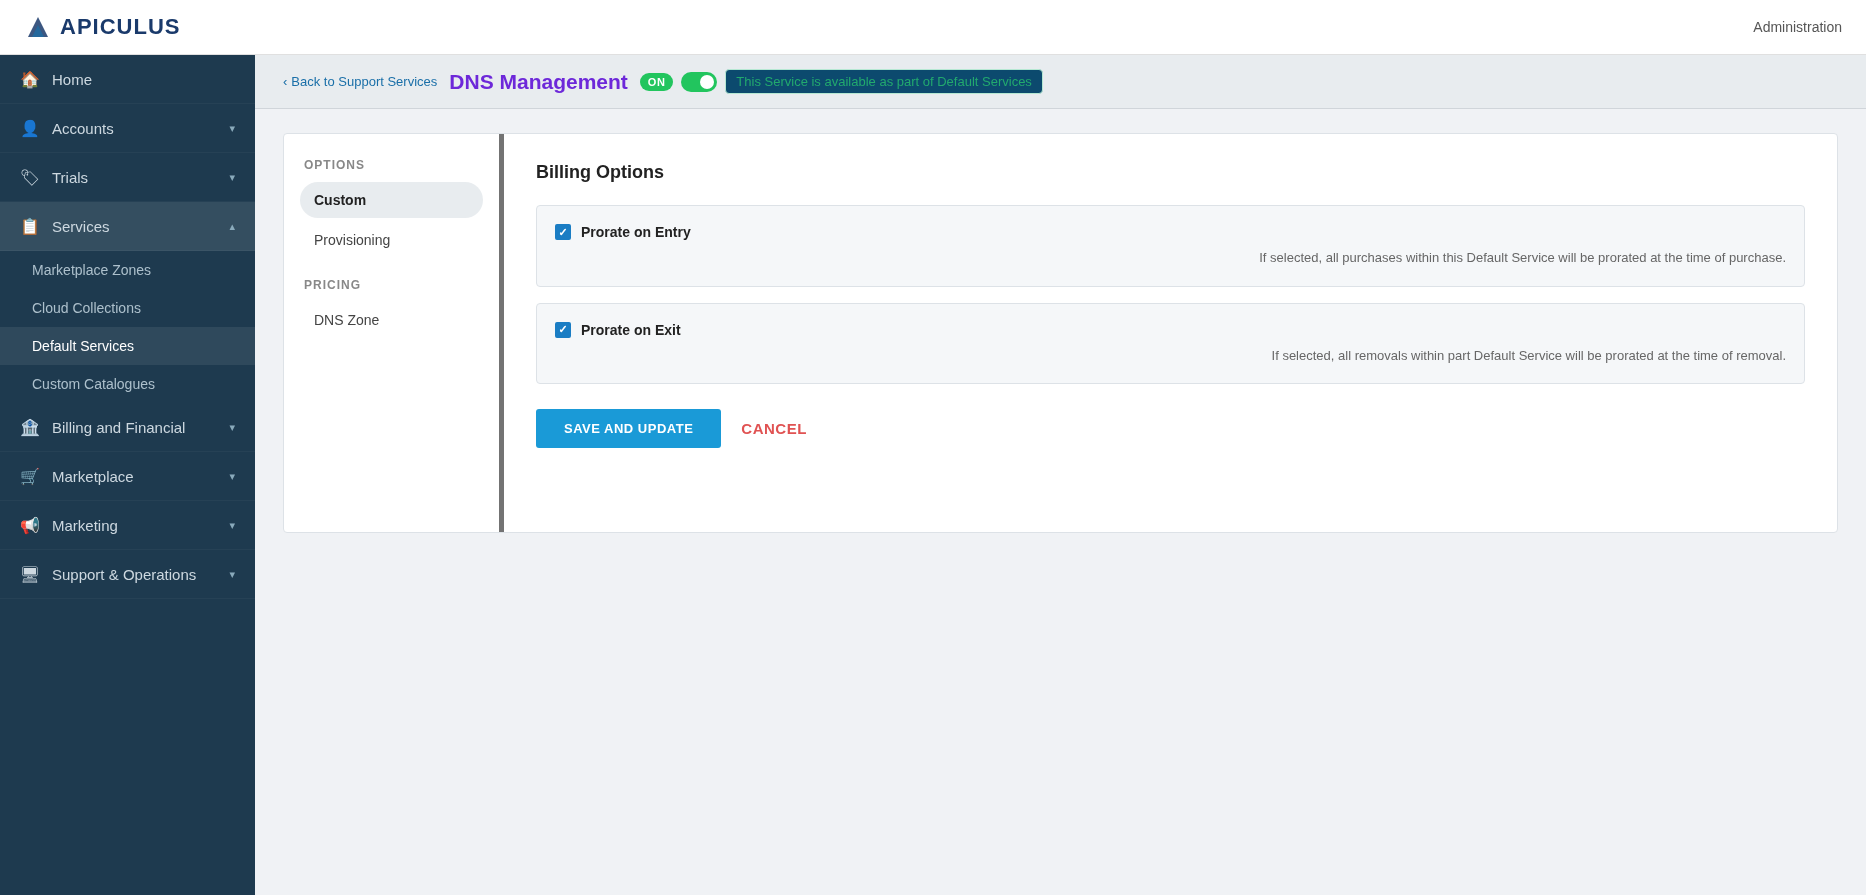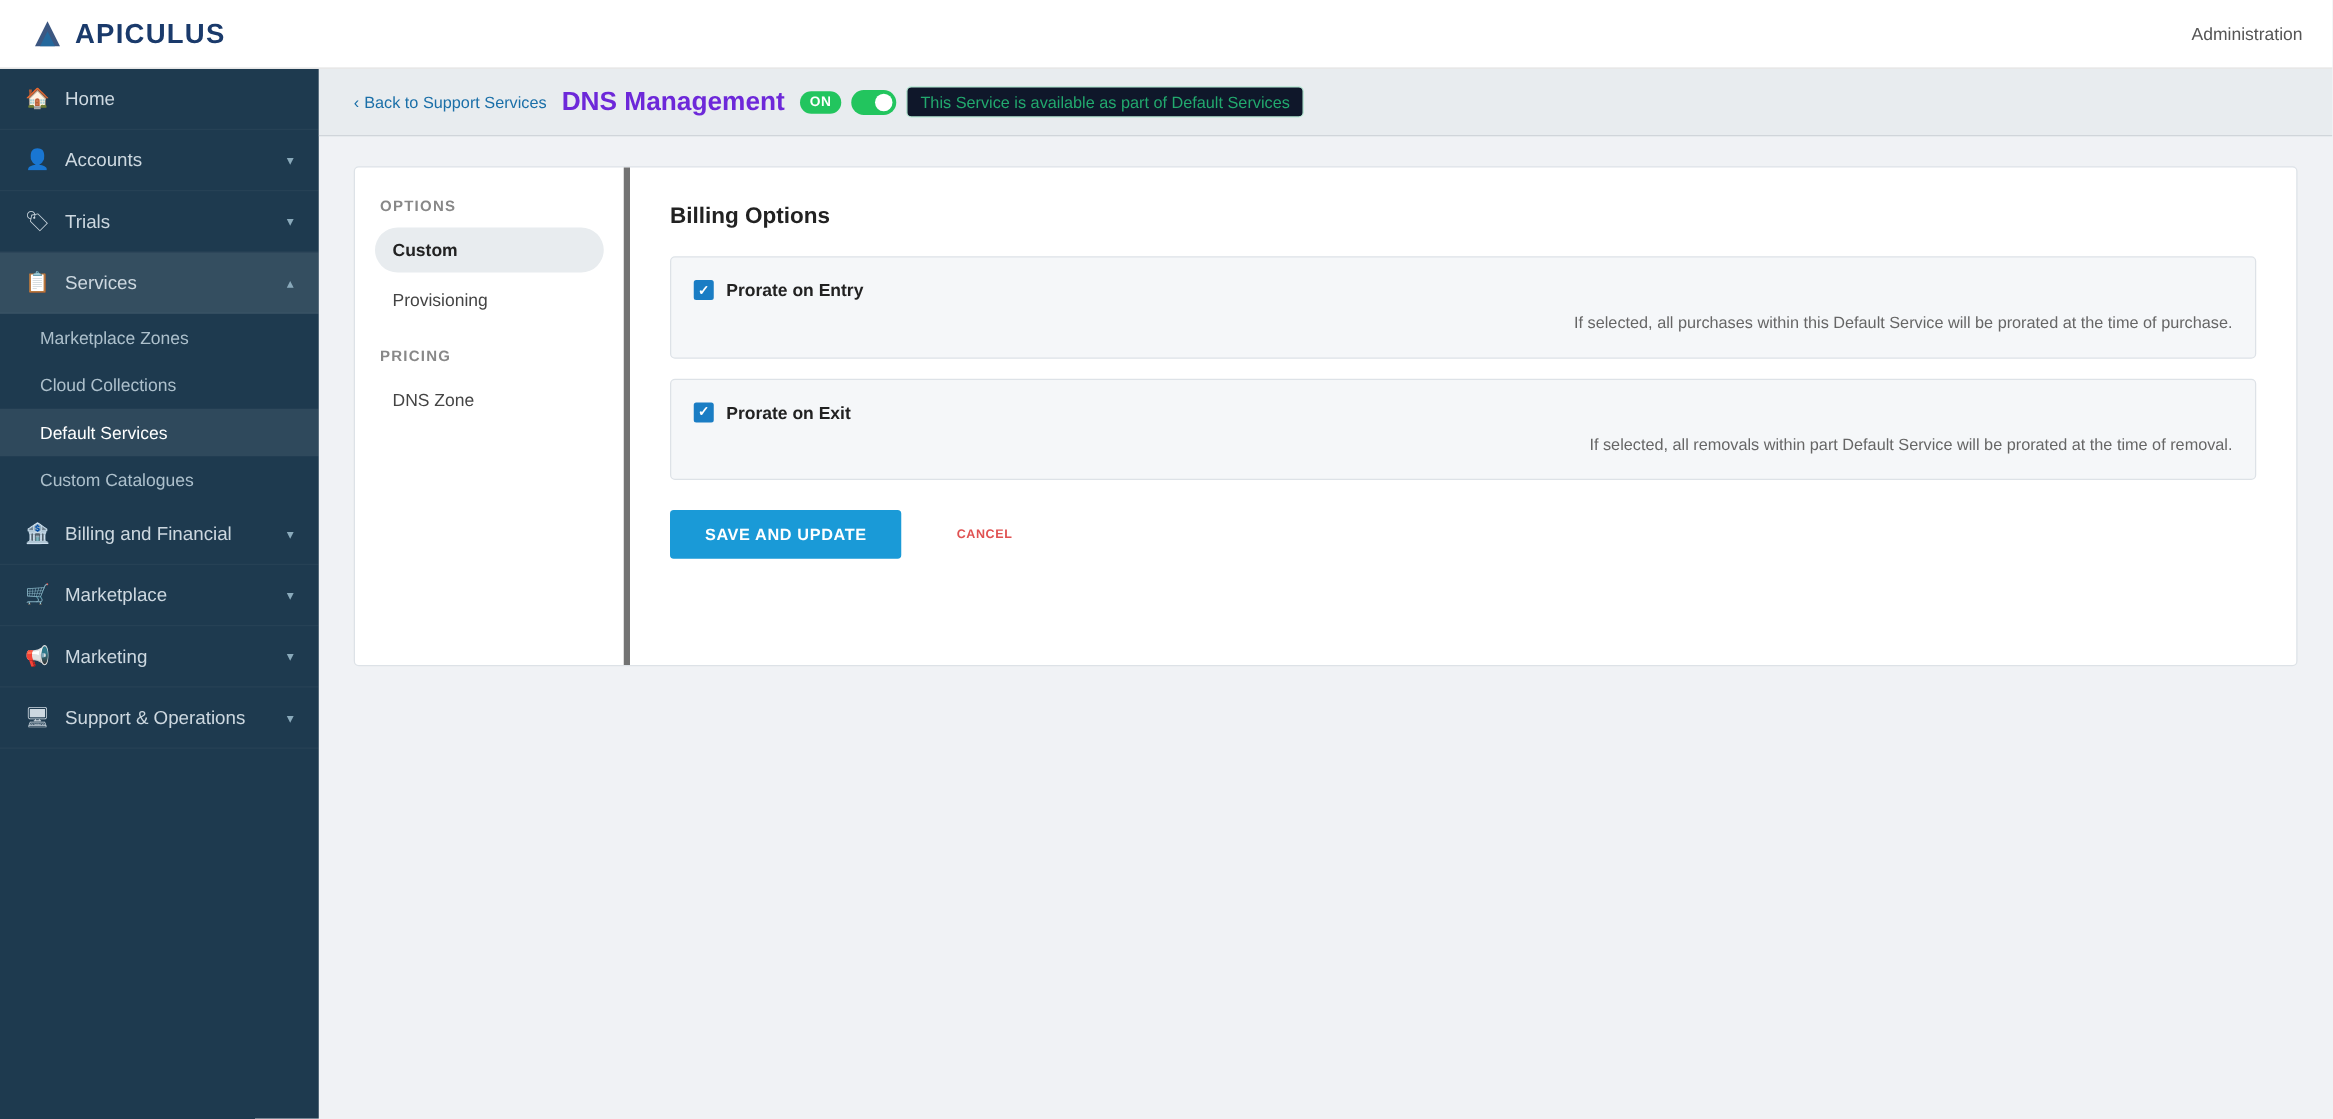--- a/index.html
+++ b/index.html
@@ -159,21 +159,21 @@
       right: 3px;
       top: 3px;
       width: 14px;
       height: 14px;
       background: #fff;
       border-radius: 50%;
     }
     .toggle-status-text {
       font-size: 13px;
       color: #22a96e;
-      background: #0f172a;
+      background: #0c4a6e;
       border: 1px solid #b6e8d3;
       border-radius: 4px;
       padding: 4px 10px;
     }
 
     
     .main-content {
       flex: 1;
       overflow-y: auto;
       padding: 24px 28px;
@@ -278,40 +278,40 @@
       font-size: 13px;
       color: #666;
       line-height: 1.5;
       padding-left: 26px;
       text-align: right;
     }
 
     .action-row {
       display: flex;
       align-items: center;
-      gap: 28px;
+      gap: 4px;
       margin-top: 24px;
     }
     .btn-save {
       background: #1a9ad7;
       color: #fff;
       border: none;
       padding: 12px 28px;
       font-size: 13px;
       font-weight: 700;
       letter-spacing: 0.5px;
       border-radius: 3px;
       cursor: pointer;
     }
     .btn-cancel {
       background: transparent;
       color: #e05252;
       border: none;
       padding: 12px 16px;
-      font-size: 10px;
+      font-size: 15px;
       font-weight: 600;
       letter-spacing: 0.5px;
       cursor: pointer;
     }
   </style>
 </head>
 <body>
 
 <div class="top-header">
   <div class="logo">

